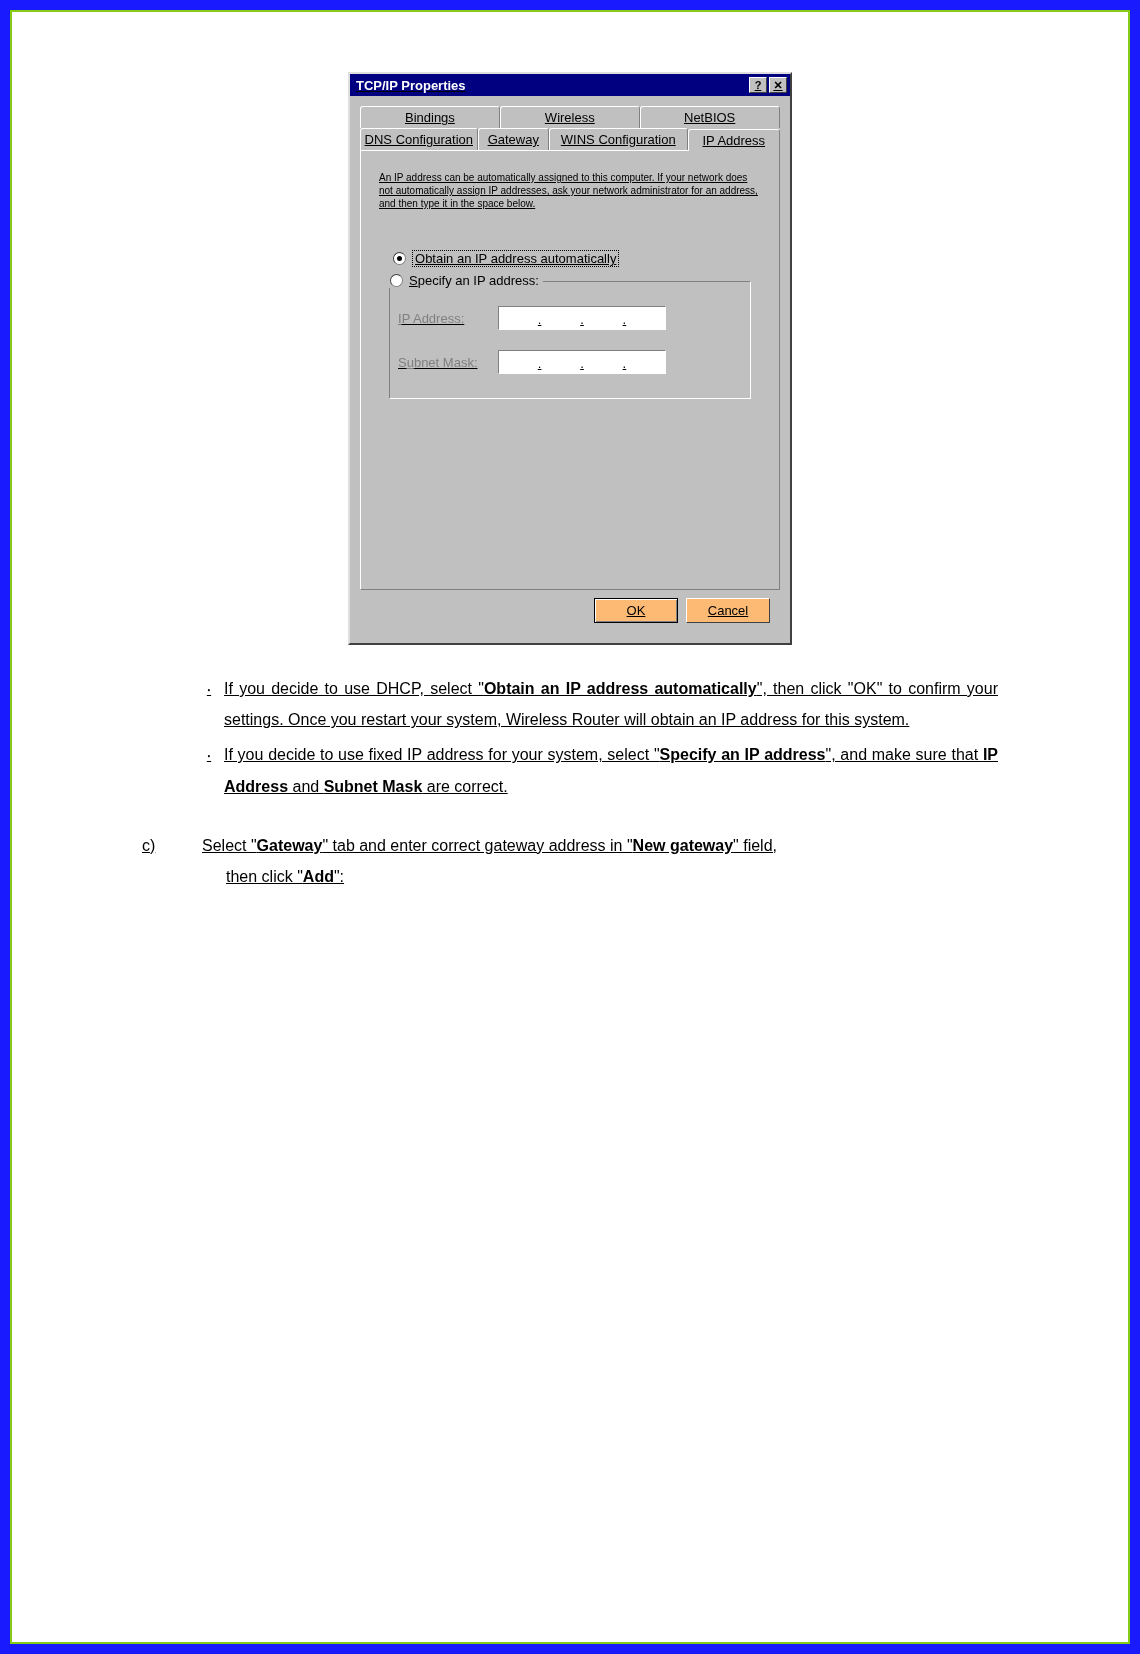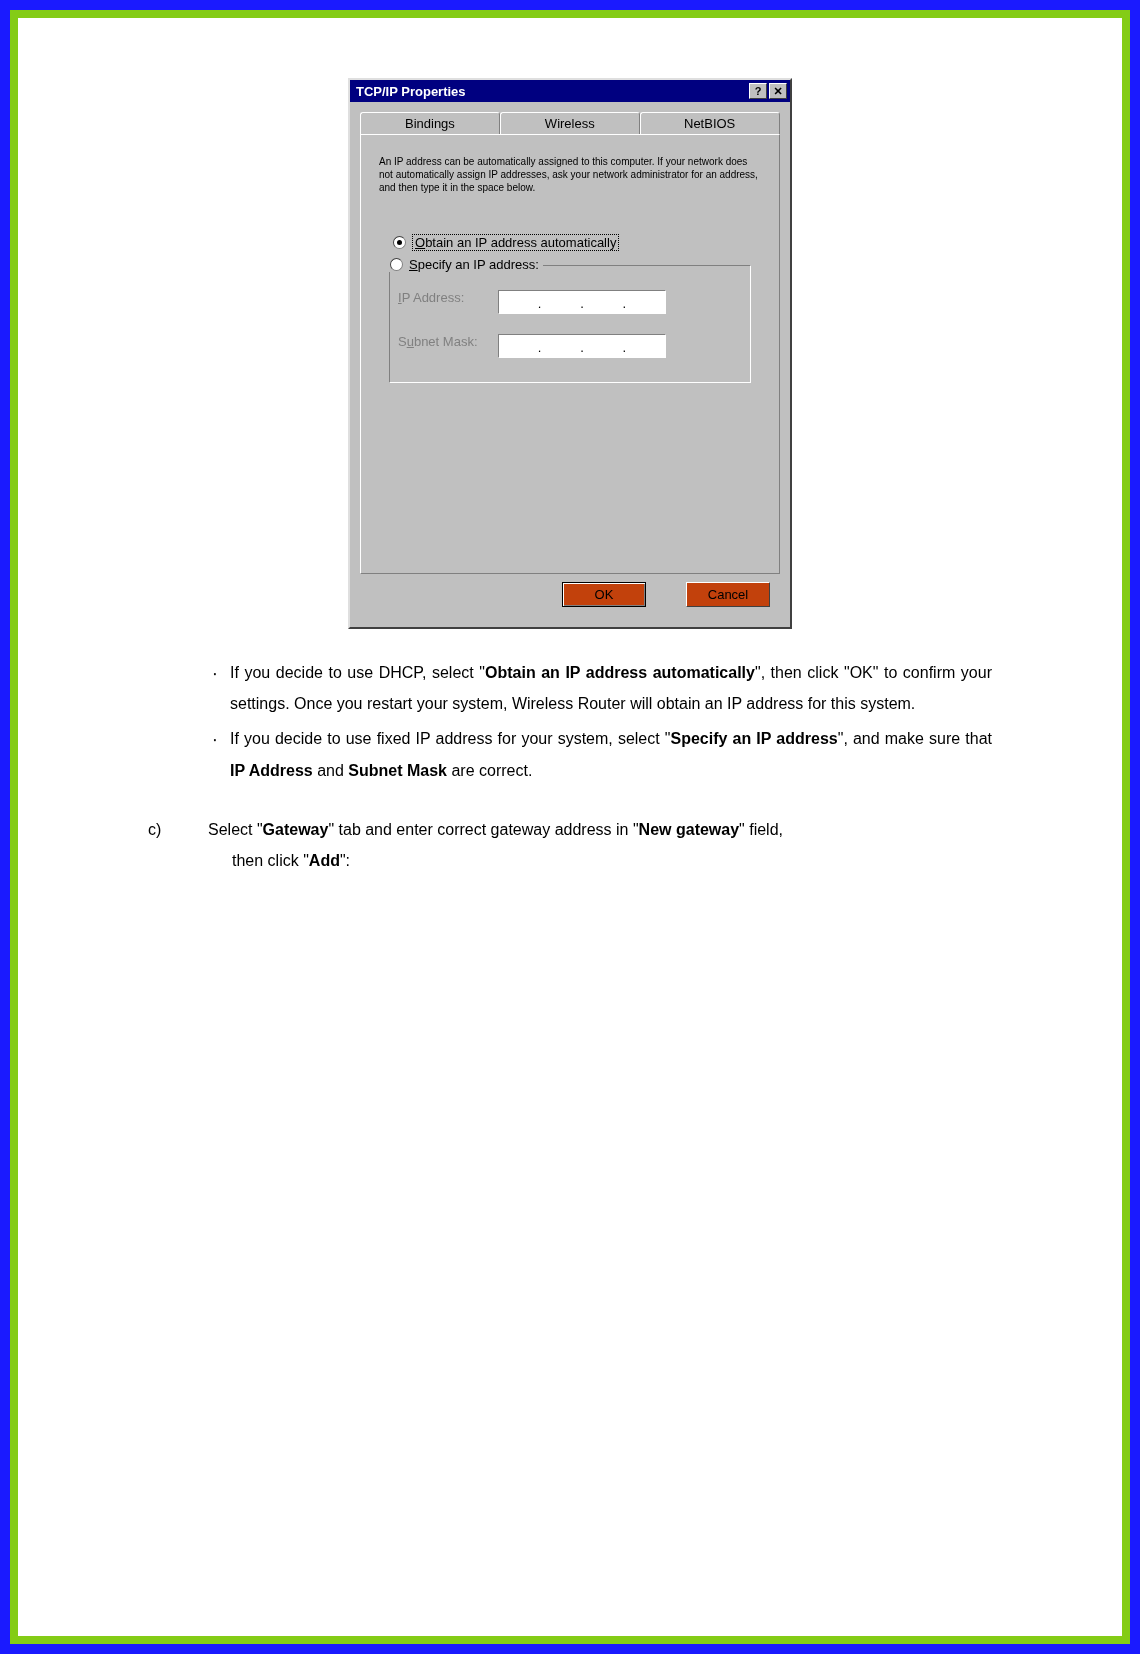--- a/index.html
+++ b/index.html
@@ -10,23 +10,24 @@
     font-family: Arial, sans-serif;
   }
   .page-frame {
     width: 1140px;
     height: 1654px;
     border: 10px solid #1a1aff;
     background: #fff;
     position: relative;
   }
   .inner-frame {
-    border: 8px solid #84cc16;
+    border: 2px solid #84cc16;
     width: 100%;
     height: 100%;
+    text-decoration: underline;
   }
   .content {
     padding: 60px 130px 0 130px;
     position: relative;
     height: 100%;
   }
   .dialog-wrap {
     display: flex;
     justify-content: center;
     margin-bottom: 28px;
@@ -148,20 +149,21 @@
     top: -9px;
     left: -4px;
     background: #c0c0c0;
     display: flex;
     align-items: center;
     gap: 6px;
     padding: 0 4px;
   }
   .field-row {
     display: flex;
+    align-items: center;
     margin-bottom: 20px;
   }
   .field-row:last-child { margin-bottom: 0; }
   .field-label {
     color: #808080;
     width: 100px;
   }
   .ip-input {
     display: flex;
     border-top: 1px solid #808080;
@@ -184,30 +186,29 @@
   }
   .dialog-buttons {
     display: flex;
     justify-content: flex-end;
     gap: 8px;
     padding: 8px 10px 10px 0;
   }
   .winbtn {
     width: 84px;
     height: 25px;
-    background: #c2410c;
+    background: #fdba74;
     border-left: 1px solid #fff;
     border-top: 1px solid #fff;
     border-right: 1px solid #404040;
     border-bottom: 1px solid #404040;
     text-align: center;
     line-height: 23px;
     font-size: 13px;
     font-family: "MS Sans Serif", Tahoma, sans-serif;
-    margin-left: 32px;
   }
   .winbtn.default {
     border: 1px solid #000;
     box-shadow: inset 1px 1px 0 #fff, inset -1px -1px 0 #808080;
   }
   .doc-text {
     font-size: 16px;
     line-height: 1.95;
     color: #000;
   }
@@ -265,20 +266,26 @@
           <div class="tbtn">?</div>
           <div class="tbtn">✕</div>
         </div>
       </div>
 
       <div class="dialog-body">
         <div class="tabs-row">
           <div class="tab" style="width:33.3%">Bindings</div>
           <div class="tab" style="width:33.3%">Wireless</div>
           <div class="tab" style="width:33.3%">NetBIOS</div>
+        </div>
+        <div class="tabs-row">
+          <div class="tab" style="width:28%">DNS Configuration</div>
+          <div class="tab" style="width:17%">Gateway</div>
+          <div class="tab" style="width:33%">WINS Configuration</div>
+          <div class="tab active" style="width:22%">IP Address</div>
         </div>
 
         <div class="tab-panel">
           <div class="info-text">An IP address can be automatically assigned to this computer. If your network does not automatically assign IP addresses, ask your network administrator for an address, and then type it in the space below.</div>
 
           <div class="radio-row">
             <div class="radio">
               <div class="radio-dot"></div>
             </div>
             <span class="radio-label-focused"><span class="underline">O</span><span>btain an IP address automatically</span></span>

